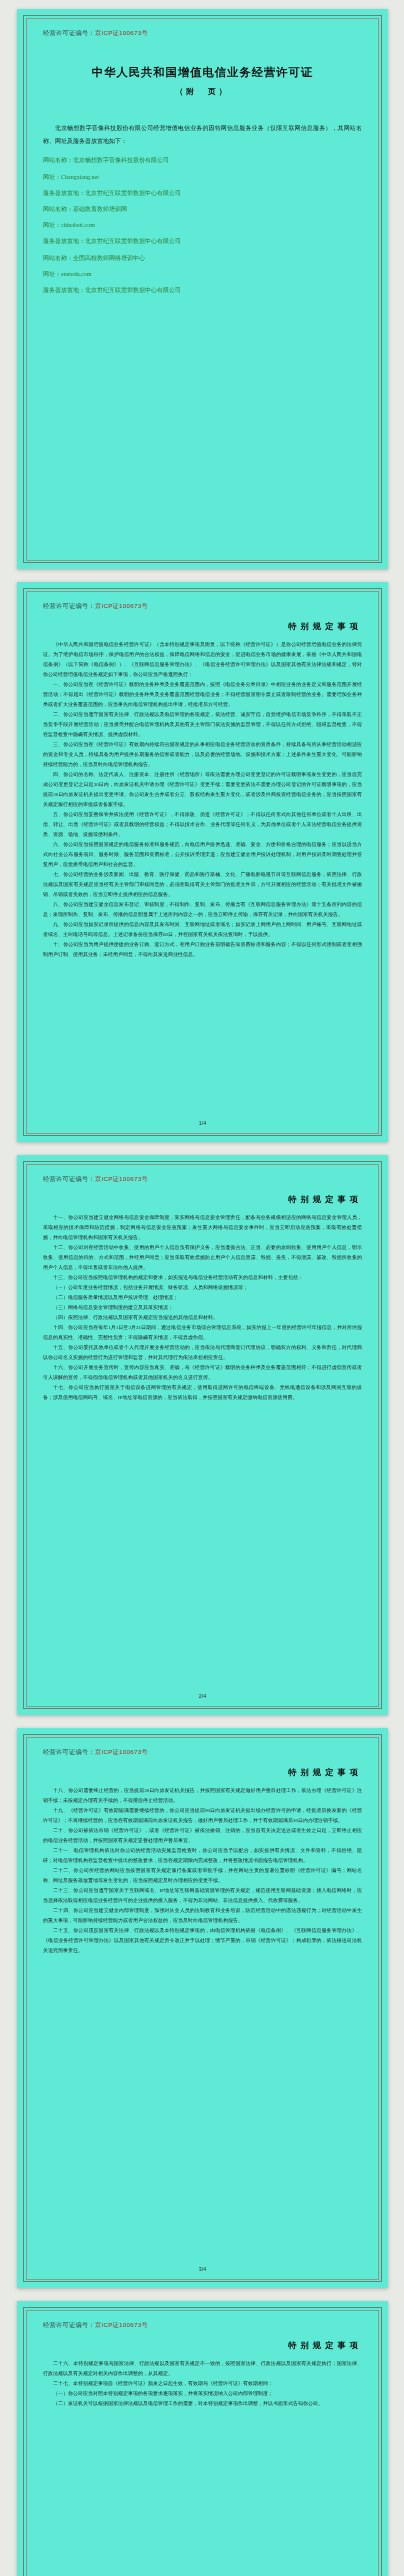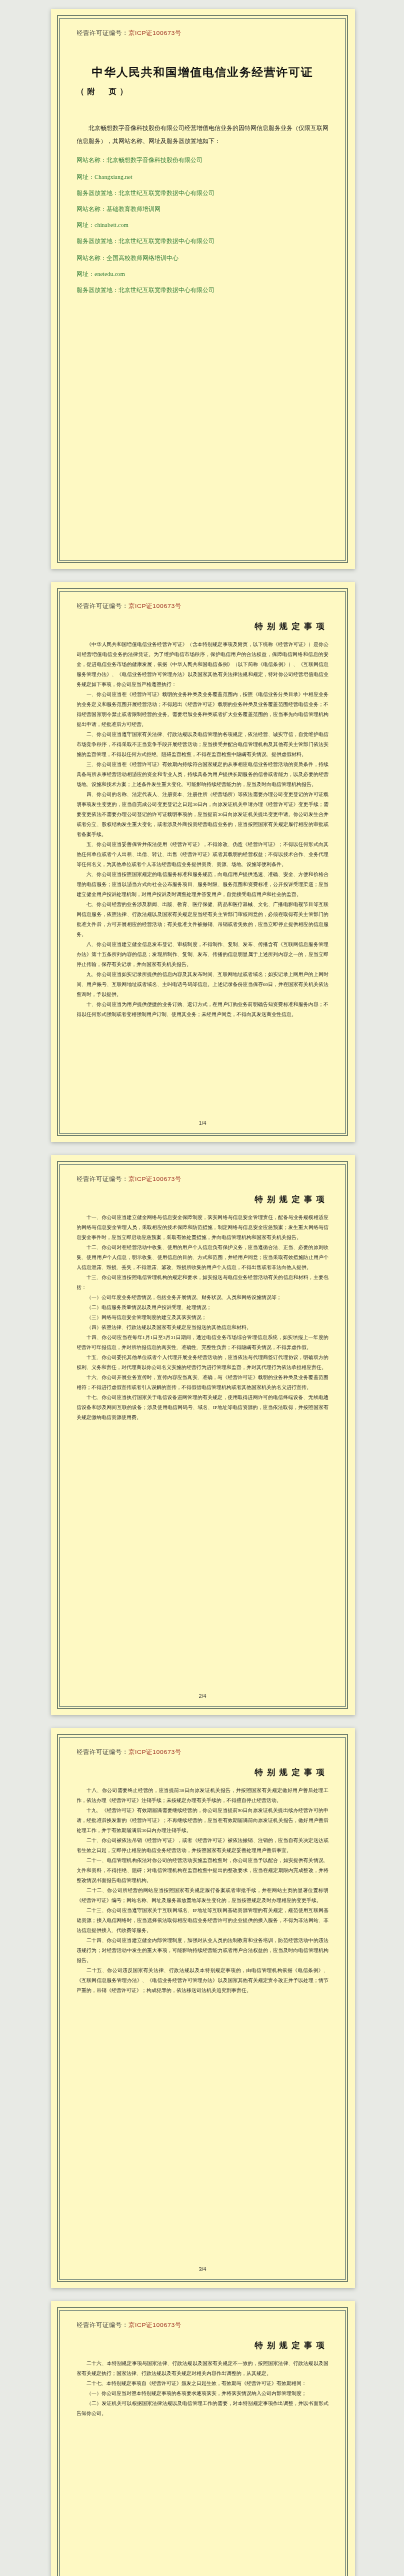--- a/index.html
+++ b/index.html
@@ -6,24 +6,24 @@
     margin: 0;
     padding: 0;
     background: #e8eae5;
   }
   body {
     width: 405px;
     padding-top: 9.3px;
     font-family: "Liberation Serif", serif;
   }
   .sheet {
-    width: 304px;
+    width: 371px;
     height: 560px;
     margin: 0 auto 13px auto;
-    background: #fef9c3;
+    background: #5eead4;
     position: relative;
     box-shadow: 0 1px 3.6px rgba(60, 70, 60, 0.35);
   }
   .frame-outer {
     position: absolute;
     inset: 6.2px;
     border: 1px solid #6f7f6d;
     pointer-events: none;
   }
   .frame-inner {
@@ -55,21 +55,21 @@
     font-weight: bold;
     text-align: center;
     margin: 27px 0 0 0;
     letter-spacing: 1px;
     color: #111;
     font-family: "Liberation Sans", sans-serif;
   }
   .sub-title {
     font-size: 7.7px;
     font-weight: bold;
-    text-align: left;
+    text-align: center;
     margin-top: 7.2px;
     letter-spacing: 3.1px;
     color: #111;
     font-family: "Liberation Sans", sans-serif;
   }
   .intro {
     font-size: 6px;
     line-height: 2.1;
     color: #1c1c1c;
     text-indent: 2em;

